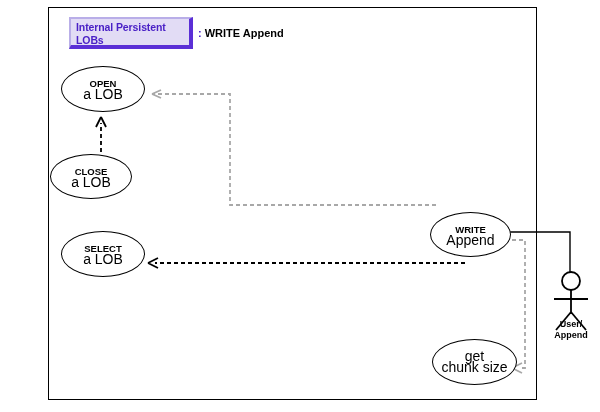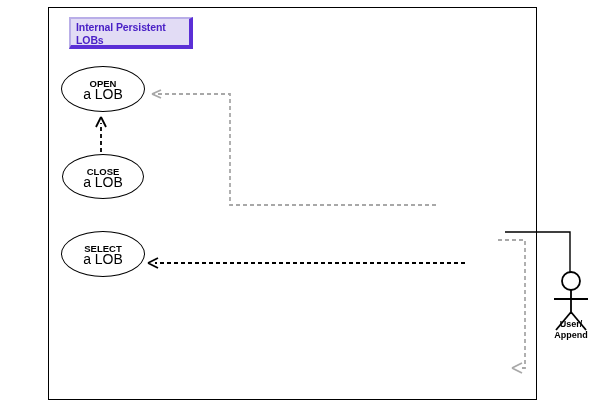--- a/index.html
+++ b/index.html
@@ -81,21 +81,21 @@
     font-size: 9.5px;
     font-weight: bold;
     line-height: 11px;
   }
   .uc-line2 {
     font-size: 14px;
     font-weight: normal;
     line-height: 11px;
   }
   #uc-open   { left: 61px;  top: 66px;  width: 84px; height: 46px; }
-  #uc-close  { left: 62px;  top: 154px; width: 82px; height: 45px; }
+  #uc-close  { left: 50px;  top: 154px; width: 82px; height: 45px; }
   #uc-select { left: 61px;  top: 231px; width: 84px; height: 46px; }
   #uc-write  { left: 430px; top: 212px; width: 81px; height: 45px; }
   #uc-chunk  { left: 432px; top: 339px; width: 85px; height: 46px; }
   
   #actor {
     position: absolute;
     left: 548px;
     top: 268px;
     width: 46px;
     height: 76px;
@@ -125,20 +125,21 @@
 </style>
 </head>
 <body>
 
 <div id="canvas">
 
   <div id="boundary-box"></div>
 
   <div id="package-label">Internal Persistent LOBs</div>
 
+  <div id="title-text"><span id="title-colon">:</span> <span>WRITE Append</span></div>
 
   <svg id="connectors" viewBox="0 0 600 412">
 
     <g>
       <path d="M 436 205 L 230 205 L 230 94 L 152 94" fill="none" stroke="#a8a8a8" stroke-width="1.8" stroke-dasharray="4,3"></path>
       <path d="M 152 94 L 161 90 M 152 94 L 161 98" fill="none" stroke="#a8a8a8" stroke-width="1.8"></path>
     </g>
 
     <g>
       <path d="M 101 152 L 101 123" fill="none" stroke="#000000" stroke-width="1.8" stroke-dasharray="4,3"></path>
@@ -168,21 +169,29 @@
   <div class="usecase" id="uc-close">
     <div class="uc-line1">CLOSE</div>
     <div class="uc-line2">a LOB</div>
   </div>
 
   <div class="usecase" id="uc-select">
     <div class="uc-line1">SELECT</div>
     <div class="uc-line2">a LOB</div>
   </div>
 
-
+  <div class="usecase" id="uc-write">
+    <div class="uc-line1">WRITE</div>
+    <div class="uc-line2">Append</div>
+  </div>
+
+  <div class="usecase" id="uc-chunk">
+    <div class="uc-line2">get</div>
+    <div class="uc-line2">chunk size</div>
+  </div>
 
   <svg id="actor" viewBox="0 0 46 76">
     <circle cx="23" cy="13" r="9" fill="#ffffff" stroke="#000000" stroke-width="1.8"></circle>
     <line x1="23" y1="22" x2="23" y2="46" stroke="#000000" stroke-width="1.8"></line>
     <line x1="6" y1="31" x2="40" y2="31" stroke="#000000" stroke-width="1.8"></line>
     <line x1="23" y1="44" x2="8" y2="62" stroke="#000000" stroke-width="1.8"></line>
     <line x1="23" y1="44" x2="38" y2="62" stroke="#000000" stroke-width="1.8"></line>
   </svg>
   <div id="actor-label">
     <span>User/</span><br>

